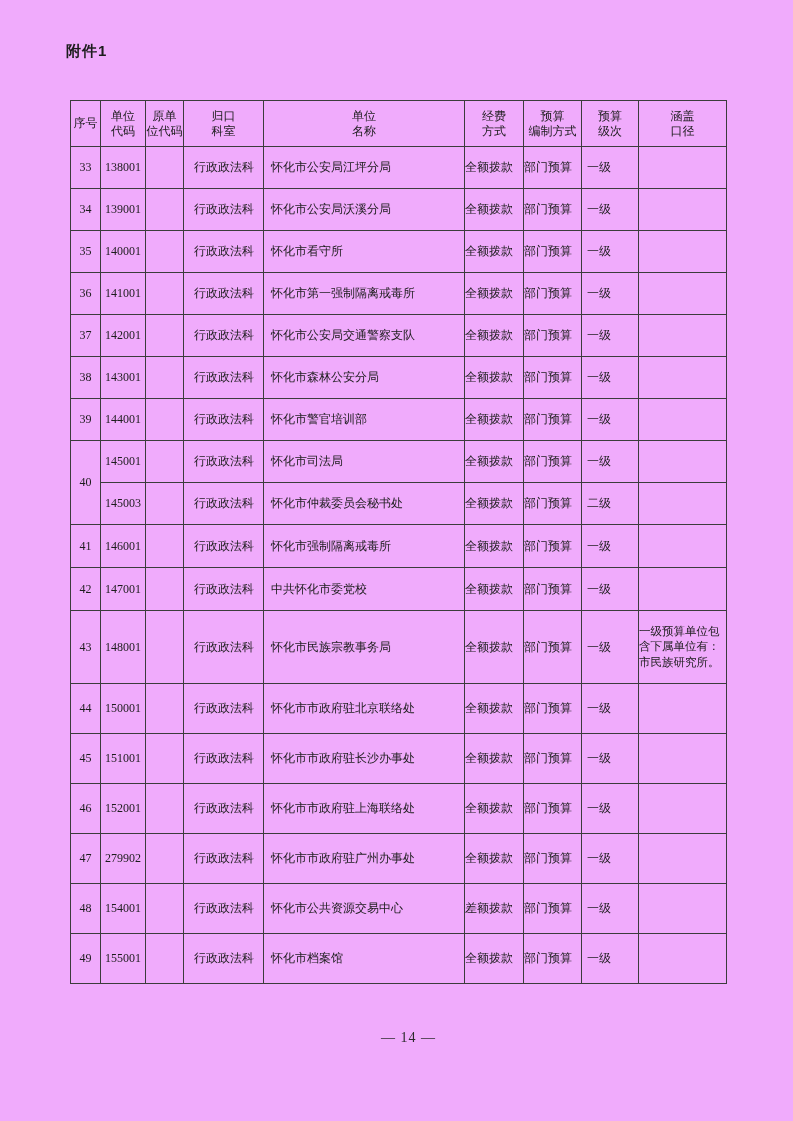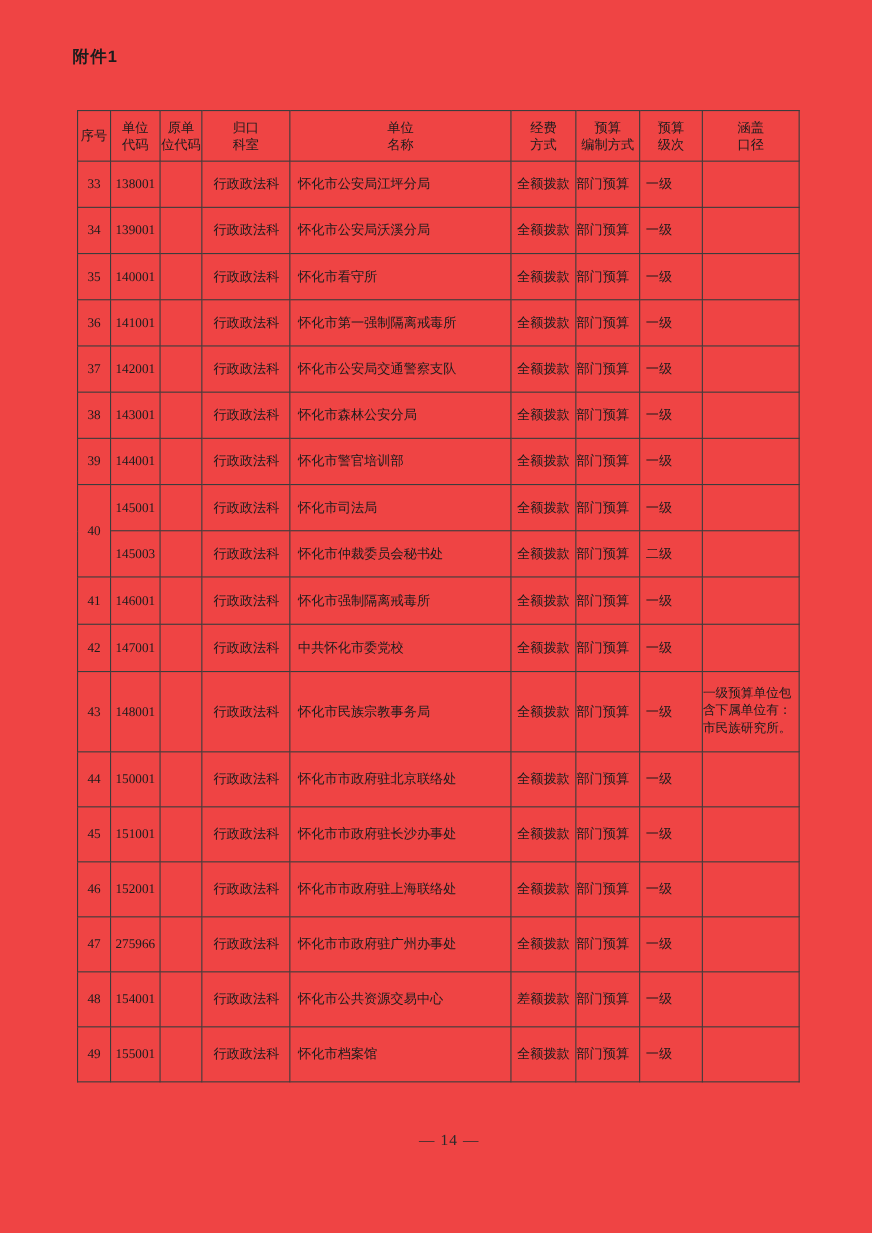--- a/index.html
+++ b/index.html
@@ -3,21 +3,21 @@
 <meta charset="utf-8">
 <style>
   * { margin:0; padding:0; box-sizing:border-box; }
   html,body { width:793px; height:1121px; }
   body {
     background:#fdfdfc;
     color:#1c1c1c;
     font-family:"Liberation Serif","DejaVu Serif",serif;
     position:relative;
   }
-  .page { position:absolute; inset:0; background:#ef4444; }
+  .page { position:absolute; inset:0; background:#f0abfc; }
 
   .attachment-label {
     position:absolute; left:66px; top:42px;
     font-size:15px; letter-spacing:1px;
     font-family:"Liberation Sans","DejaVu Sans",sans-serif;
     font-weight:600;
   }
   .doc-title {
     position:absolute; left:0; top:66px; width:100%;
     text-align:center; font-size:21px; font-weight:bold;
@@ -52,21 +52,21 @@
   .col-name           { width:201px; }
   .col-funding        { width:59px; }
   .col-budget_method  { width:58px; }
   .col-level          { width:57px; }
   .col-coverage       { width:88px; }
 
   tbody td.col-seq            { text-align:center; }
   tbody td.col-unit_code      { text-align:left; padding-left:4px; font-family:"Liberation Serif","DejaVu Serif",serif; }
   tbody td.col-dept           { text-align:left; padding-left:10px; }
   tbody td.col-name           { text-align:left; padding-left:7px; }
-  tbody td.col-funding        { text-align:center; }
+  tbody td.col-funding        { }
   tbody td.col-budget_method  { text-align:left; }
   tbody td.col-level          { text-align:left; padding-left:5px;margin-top:48px; }
   tbody td.col-coverage       { text-align:left; padding:3px 0; font-size:11.5px; line-height:1.35; }
 
   .page-number {
     position:absolute; left:12px; top:1030px; width:100%;
     text-align:center; font-size:14px; letter-spacing:1px; color:#2a2a2a;
   }
 </style>
 </head>
@@ -259,21 +259,21 @@
           <td class="col-orig_code"></td>
           <td class="col-dept">行政政法科</td>
           <td class="col-name">怀化市市政府驻上海联络处</td>
           <td class="col-funding">全额拨款</td>
           <td class="col-budget_method">部门预算</td>
           <td class="col-level">一级</td>
           <td class="col-coverage"></td>
         </tr>
         <tr>
           <td class="col-seq">47</td>
-          <td class="col-unit_code">275966</td>
+          <td class="col-unit_code">279902</td>
           <td class="col-orig_code"></td>
           <td class="col-dept">行政政法科</td>
           <td class="col-name">怀化市市政府驻广州办事处</td>
           <td class="col-funding">全额拨款</td>
           <td class="col-budget_method">部门预算</td>
           <td class="col-level">一级</td>
           <td class="col-coverage"></td>
         </tr>
         <tr>
           <td class="col-seq">48</td>

